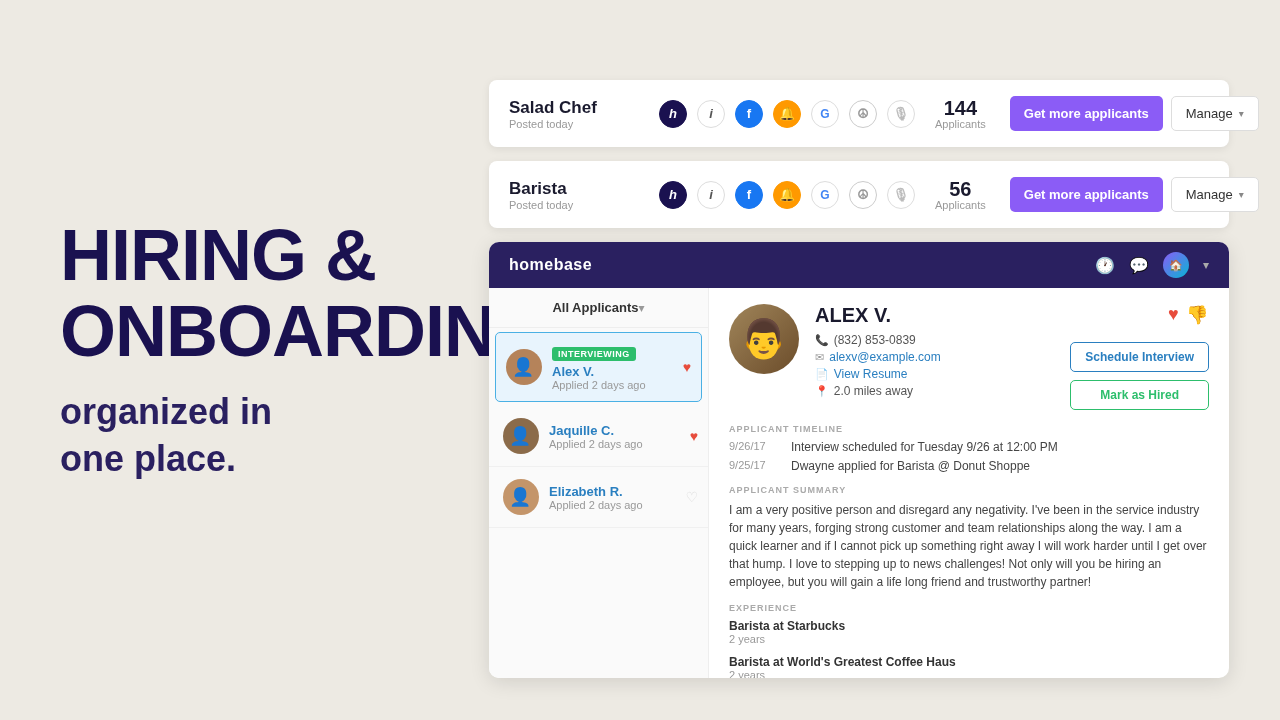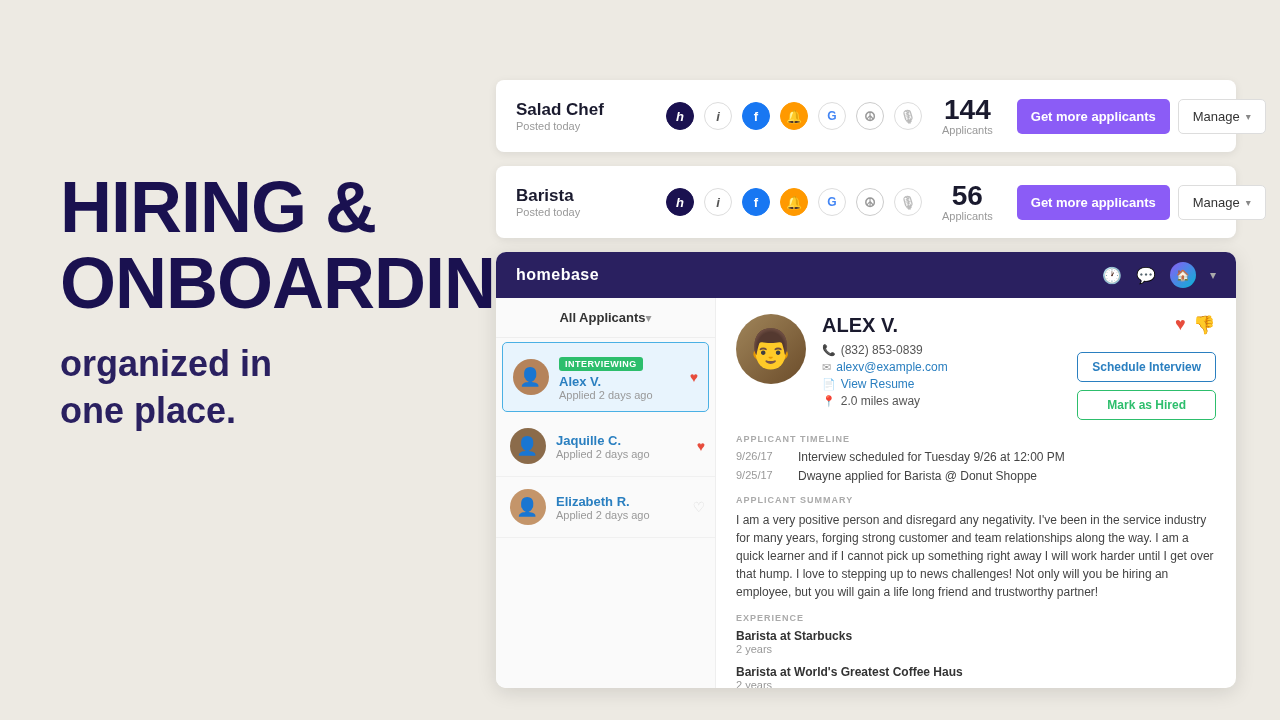--- a/index.html
+++ b/index.html
@@ -18,33 +18,34 @@
       left: 60px;
       top: 170px;
     }
     .hero-title {
       font-size: 72px;
       font-weight: 900;
       color: #1a1150;
       line-height: 1.05;
       text-transform: uppercase;
       letter-spacing: -1px;
+      margin-top: 48px;
     }
     .hero-subtitle {
       font-size: 36px;
       font-weight: 700;
       color: #2a2060;
       margin-top: 20px;
       line-height: 1.3;
     }
 
     
     .right-panel {
       position: absolute;
-      right: 44px;
+      right: 51px;
       top: 80px;
       width: 740px;
     }
 
     
     .job-card {
       background: #fff;
       border-radius: 8px;
       padding: 16px 20px;
       display: flex;
@@ -86,21 +87,21 @@
     .job-icon.fb-icon { background: #1877f2; color: #fff; border-color: #1877f2; }
     .job-icon.bell-icon { background: #f90; color: #fff; border-color: #f90; }
     .job-icon.g-icon { background: #fff; border-color: #ddd; }
     .job-icon.peace-icon { color: #999; border-color: #ccc; background: #fff; }
     .job-icon.mic-icon { color: #bbb; border-color: #ddd; background: #fff; }
     .applicant-count {
       text-align: center;
       margin-left: 20px;
     }
     .applicant-count .num {
-      font-size: 28px;
+      font-size: 20px;
       font-weight: 900;
       color: #1a1a2e;
       line-height: 1;
     }
     .applicant-count .label {
       font-size: 11px;
       color: #999;
     }
     .btn-get-more {
       background: #8b5cf6;

